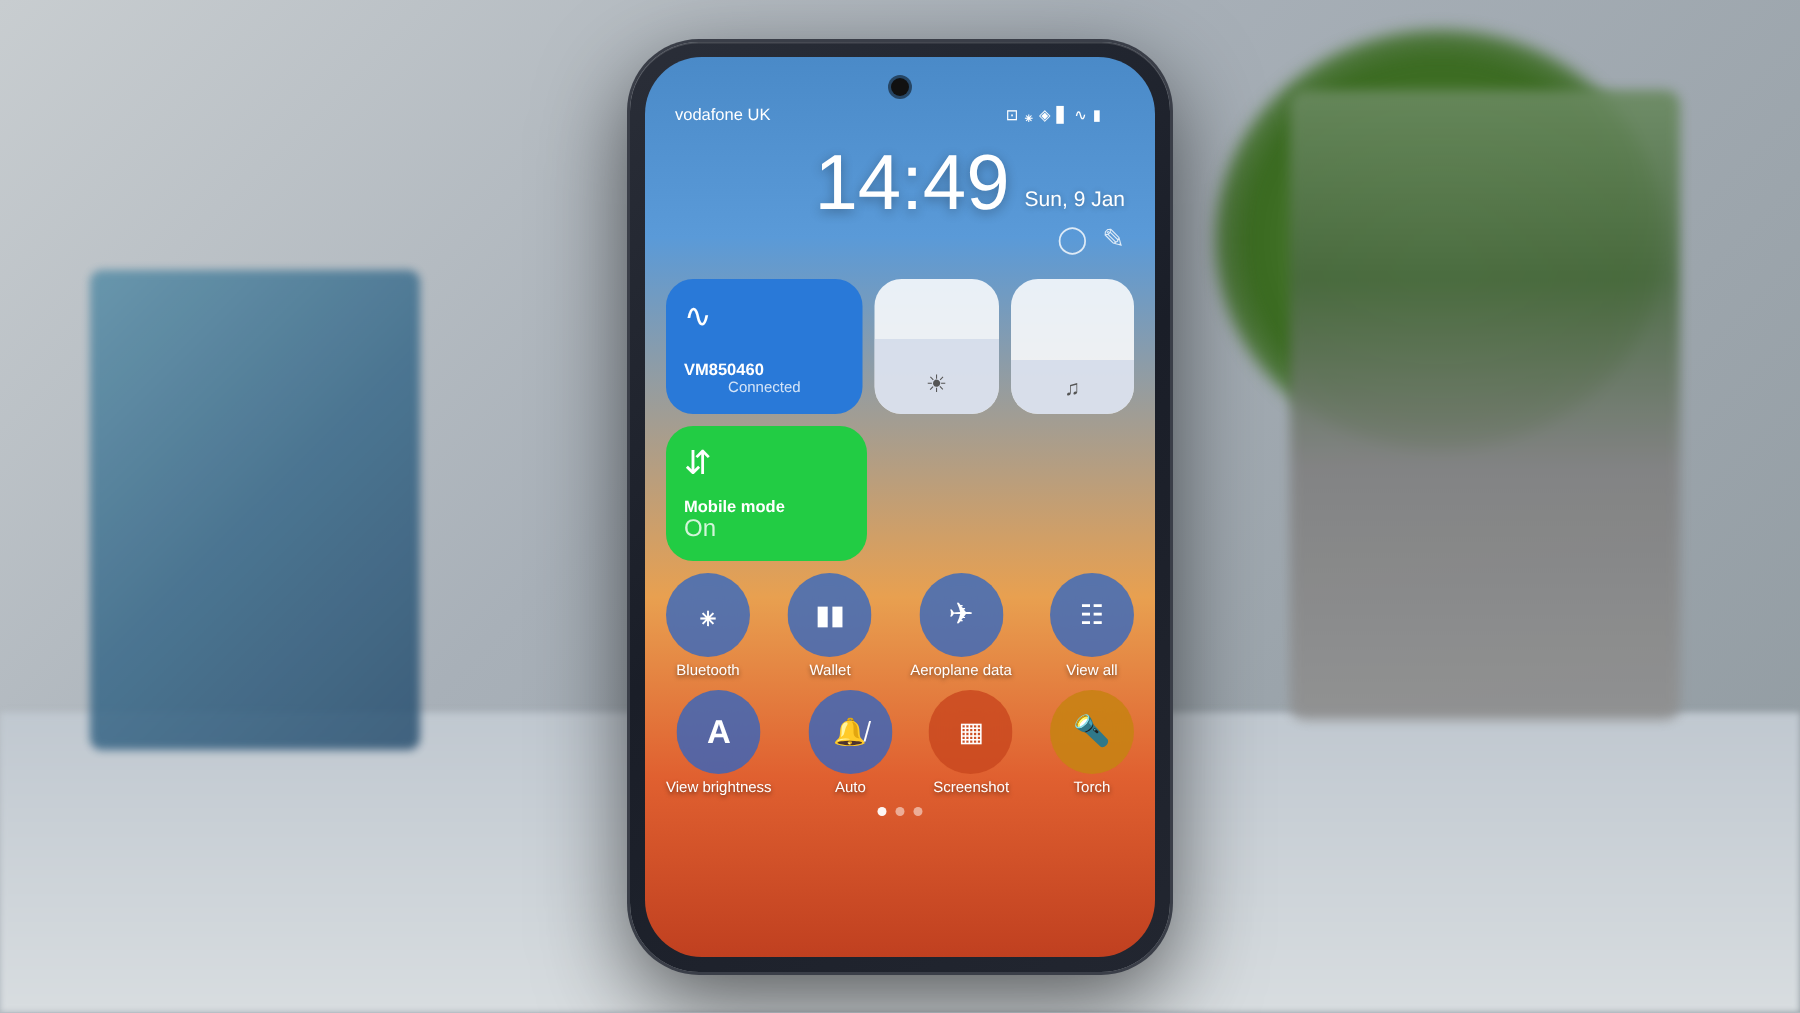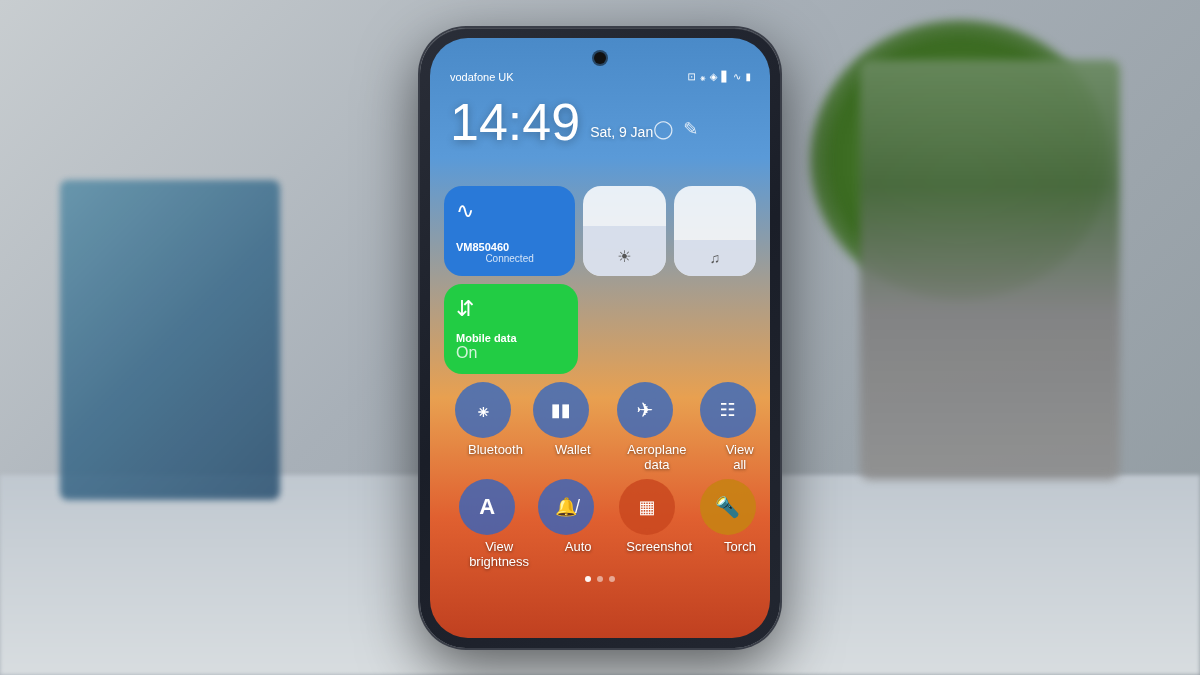--- a/index.html
+++ b/index.html
@@ -106,21 +106,21 @@
       border-radius: 50%;
       z-index: 10;
       box-shadow: 0 0 0 2px rgba(0,0,0,0.5);
     }
 
     
     .status-bar {
       position: absolute;
       top: 32px;
       left: 20px;
-      right: 19px;
+      right: 36px;
       display: flex;
       justify-content: space-between;
       align-items: center;
       z-index: 5;
       text-align: center;
     }
 
     .carrier-text {
       color: #fff;
       font-size: 11px;
@@ -139,22 +139,23 @@
     }
 
     
     .time-area {
       position: absolute;
       top: 58px;
       left: 20px;
       right: 20px;
       display: flex;
       align-items: flex-end;
-      justify-content: flex-start;
+      justify-content: flex-end;
       z-index: 5;
+      flex-direction: column;
     }
 
     .time {
       color: #fff;
       font-size: 52px;
       font-weight: 300;
       line-height: 1;
       text-shadow: 0 2px 8px rgba(0,0,0,0.3);
     }
 
@@ -323,26 +324,25 @@
       border-radius: 50%;
       background: rgba(255,255,255,0.2);
       display: flex;
       align-items: center;
       justify-content: center;
       backdrop-filter: blur(10px);
     }
 
     .btn-label {
       color: #fff;
-      font-size: 13px;
+      font-size: 10px;
       text-align: center;
       margin-top: 4px;
       line-height: 1.2;
       text-shadow: 0 1px 3px rgba(0,0,0,0.5);
-      margin-left: 24px;
     }
 
     .btn-with-label {
       display: flex;
       flex-direction: column;
       align-items: center;
     }
 
     
     .dots-indicator {
@@ -386,21 +386,21 @@
           <span class="status-icon">◈</span>
           <span class="status-icon">▋</span>
           <span class="status-icon">∿</span>
           <span class="status-icon">▮</span>
         </div>
       </div>
 
       <div class="time-area">
         <div style="display:flex; align-items:flex-end;">
           <span class="time">14:49</span>
-          <span class="date">Sat, 9 Jan</span>
+          <span class="date">Sun, 9 Jan</span>
         </div>
         <div class="time-right-icons">
           <span class="time-right-icon">◯</span>
           <span class="time-right-icon">✎</span>
         </div>
       </div>
 
       <div class="tiles-area">
 
         <div class="tiles-row1">
@@ -422,21 +422,21 @@
             <div class="tile-volume-fill"></div>
             <span class="tile-volume-icon">♫</span>
           </div>
         </div>
 
         <div class="tiles-row2">
 
           <div class="tile-mobile">
             <div style="font-size:22px; color:#fff;">⇵</div>
             <div>
-              <div class="tile-mobile-name">Mobile data</div>
+              <div class="tile-mobile-name">Mobile mode</div>
               <div class="tile-mobile-status">On</div>
             </div>
           </div>
 
           <div style="flex:2; background: transparent;"></div>
         </div>
 
         <div class="buttons-row">
 
           <div class="btn-with-label">

